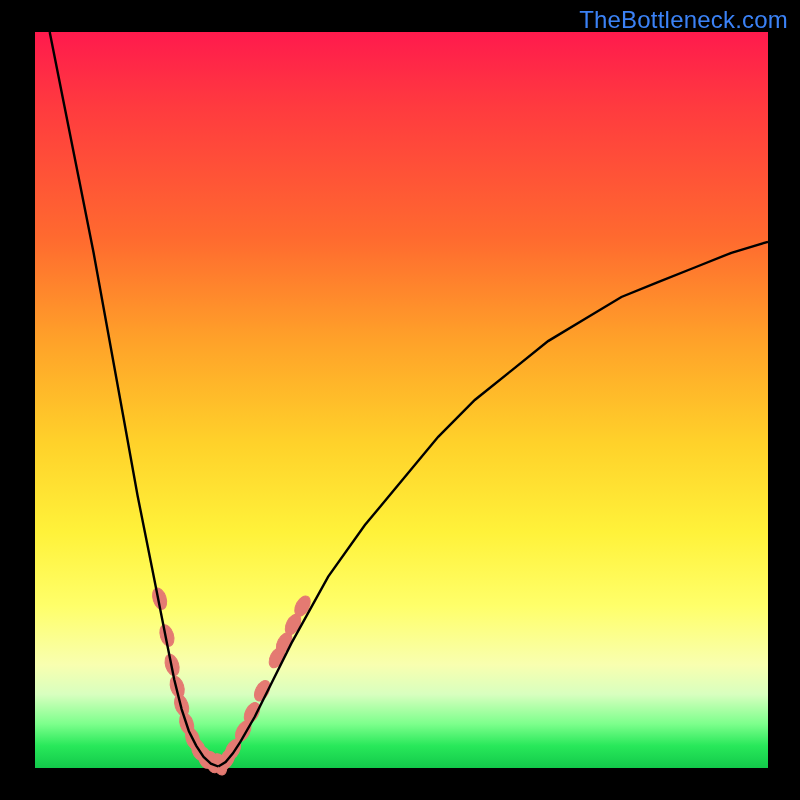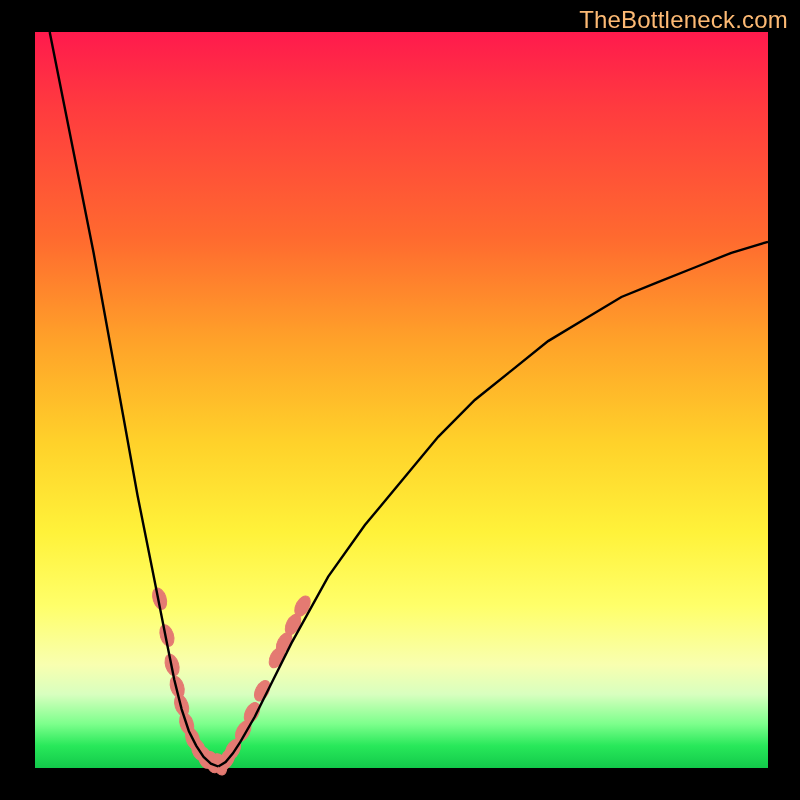--- a/index.html
+++ b/index.html
@@ -40,21 +40,21 @@
       #d8ffbf 90%,
       #7dff8c 94%,
       #28e85a 97%,
       #12c94a 100%
     );
   }
   .watermark {
     position: absolute;
     top: 6px;
     right: 12px;
-    color: #fdba74;
+    color: #3b82f6;
     font-size: 24px;
     font-weight: 500;
     letter-spacing: 0.2px;
     user-select: none;
   }
   svg.curves {
     position: absolute;
     left: 0;
     top: 0;
     width: 800px;

